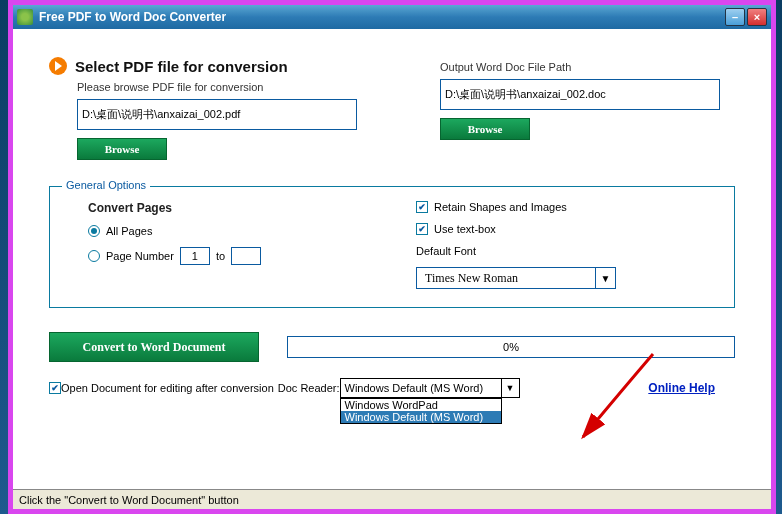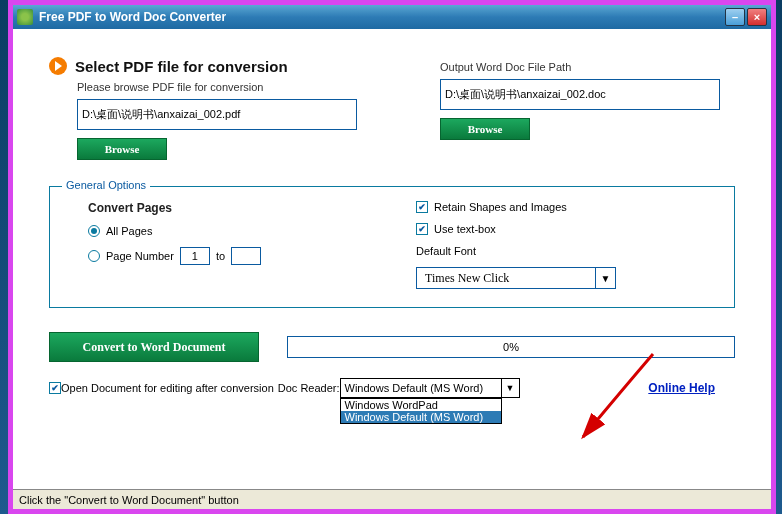--- a/index.html
+++ b/index.html
@@ -361,21 +361,21 @@
             <span>Retain Shapes and Images</span>
           </div>
           <div class="check-row">
             <span class="checkbox checked"></span>
             <span>Use text-box</span>
           </div>
           <div class="check-row">
             <span>Default Font</span>
           </div>
           <div class="font-combo">
-            <div class="font-combo-text">Times New Click</div>
+            <div class="font-combo-text">Times New Roman</div>
             <div class="combo-arrow">▼</div>
           </div>
         </div>
       </div>
     </div>
 
     <div class="convert-row">
       <button class="convert-btn">Convert to Word Document</button>
       <div class="progress-wrap">
         <span>0%</span>

